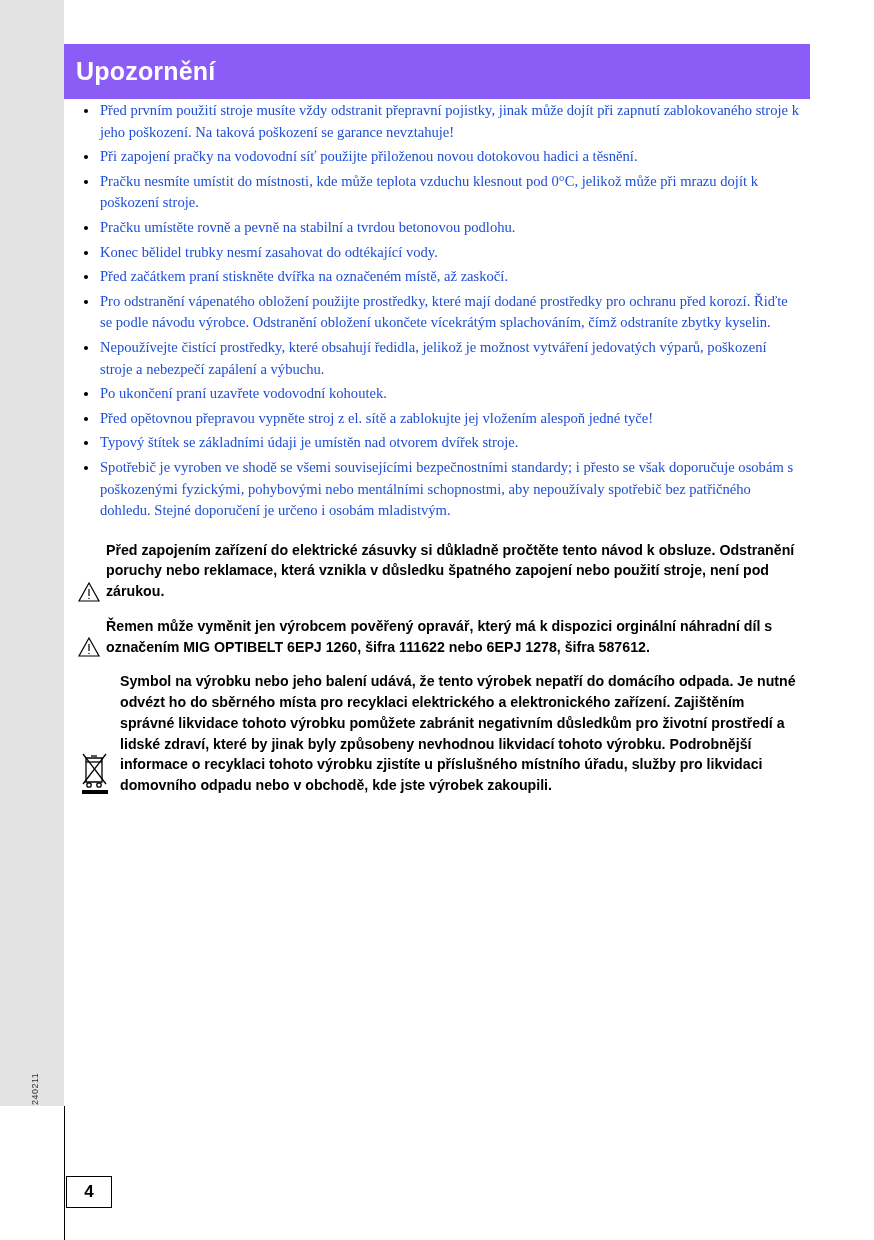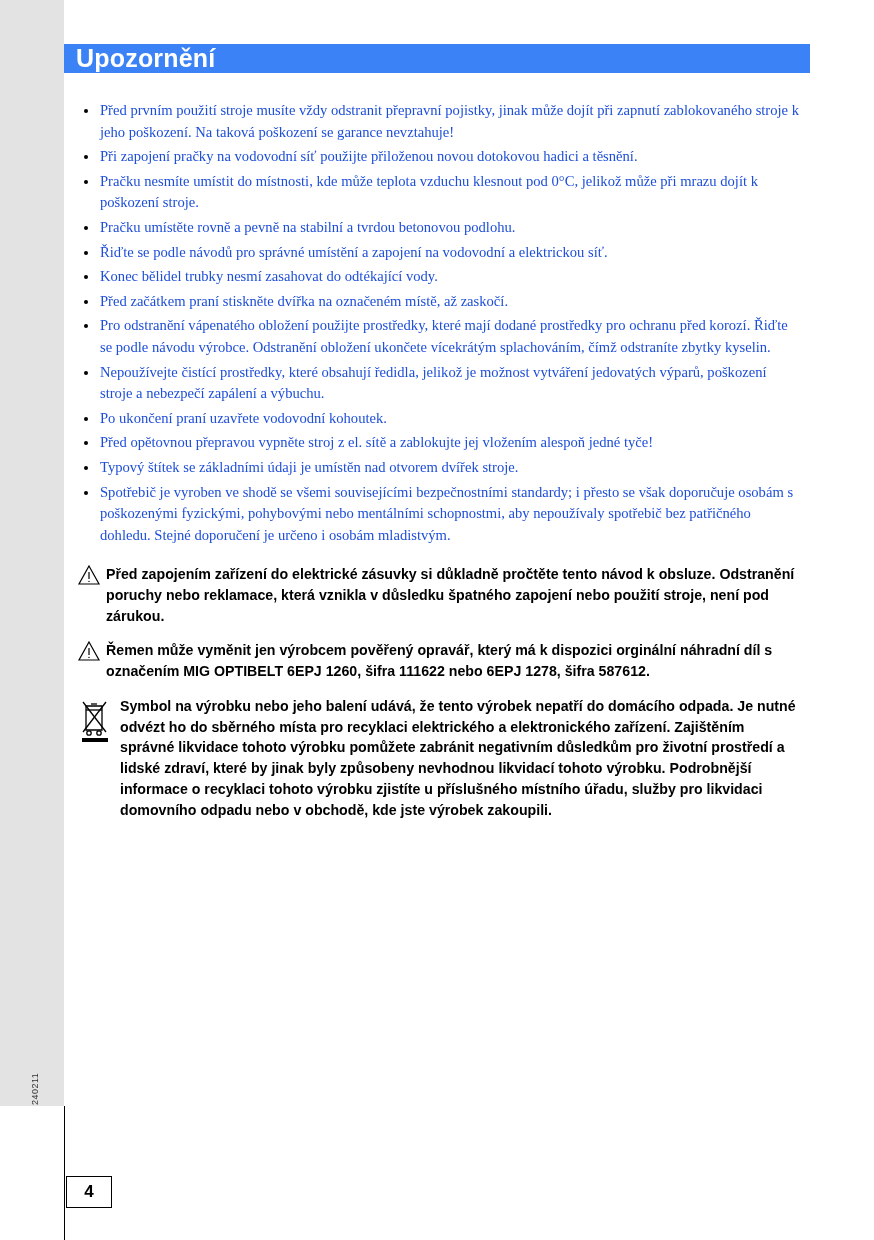--- a/index.html
+++ b/index.html
@@ -39,22 +39,22 @@
     top: 1106px;
     width: 1px;
     height: 134px;
     background: #000000;
   }
   .title-bar {
     position: absolute;
     left: 64px;
     top: 44px;
     width: 746px;
-    height: 29px;
-    background: #3b82f6;
+    height: 55px;
+    background: #8b5cf6;
     display: flex;
     align-items: center;
   }
   .title-bar h1 {
     margin: 0;
     padding-left: 12px;
     font-size: 25px;
     font-weight: bold;
     color: #ffffff;
     letter-spacing: 0.2px;
@@ -88,21 +88,21 @@
     height: 4px;
     border-radius: 50%;
     background: #000000;
   }
   .notes {
     margin-top: 18px;
     padding: 0 10px 0 14px;
   }
   .note {
     display: flex;
-    align-items: flex-start;
+    align-items: flex-end;
     margin-bottom: 14px;
   }
   .note .note-text {
     font-size: 14.2px;
     line-height: 1.46;
     font-weight: bold;
     color: #000000;
   }
   .warn-icon {
     flex: 0 0 auto;
@@ -154,21 +154,20 @@
   <h1>Upozornění</h1>
 </div>
 
 <div class="content">
 
   <ul class="bullets">
     <li>Před prvním použití stroje musíte vždy odstranit přepravní pojistky, jinak může dojít při zapnutí zablokovaného stroje k jeho poškození. Na taková poškození se garance nevztahuje!</li>
     <li>Při zapojení pračky na vodovodní síť použijte přiloženou novou dotokovou hadici a těsnění.</li>
     <li>Pračku nesmíte umístit do místnosti, kde může teplota vzduchu klesnout pod 0°C, jelikož může při mrazu dojít k poškození stroje.</li>
     <li>Pračku umístěte rovně a pevně na stabilní a tvrdou betonovou podlohu.</li>
-    <li>Řiďte se podle návodů pro správné umístění a zapojení na vodovodní a elektrickou síť.</li>
     <li>Konec bělidel trubky nesmí zasahovat do odtékající vody.</li>
     <li>Před začátkem praní stiskněte dvířka na označeném místě, až zaskočí.</li>
     <li>Pro odstranění vápenatého obložení použijte prostředky, které mají dodané prostředky pro ochranu před korozí. Řiďte se podle návodu výrobce. Odstranění obložení ukončete vícekrátým splachováním, čímž odstraníte zbytky kyselin.</li>
     <li>Nepoužívejte čistící prostředky, které obsahují ředidla, jelikož je možnost vytváření jedovatých výparů, poškození stroje a nebezpečí zapálení a výbuchu.</li>
     <li>Po ukončení praní uzavřete vodovodní kohoutek.</li>
     <li>Před opětovnou přepravou vypněte stroj z el. sítě a zablokujte jej vložením alespoň jedné tyče!</li>
     <li>Typový štítek se základními údaji je umístěn nad otvorem dvířek stroje.</li>
     <li>Spotřebič je vyroben ve shodě se všemi souvisejícími bezpečnostními standardy; i přesto se však doporučuje osobám s poškozenými fyzickými, pohybovými nebo mentálními schopnostmi, aby nepoužívaly spotřebič bez patřičného dohledu. Stejné doporučení je určeno i osobám mladistvým.</li>
   </ul>
 

